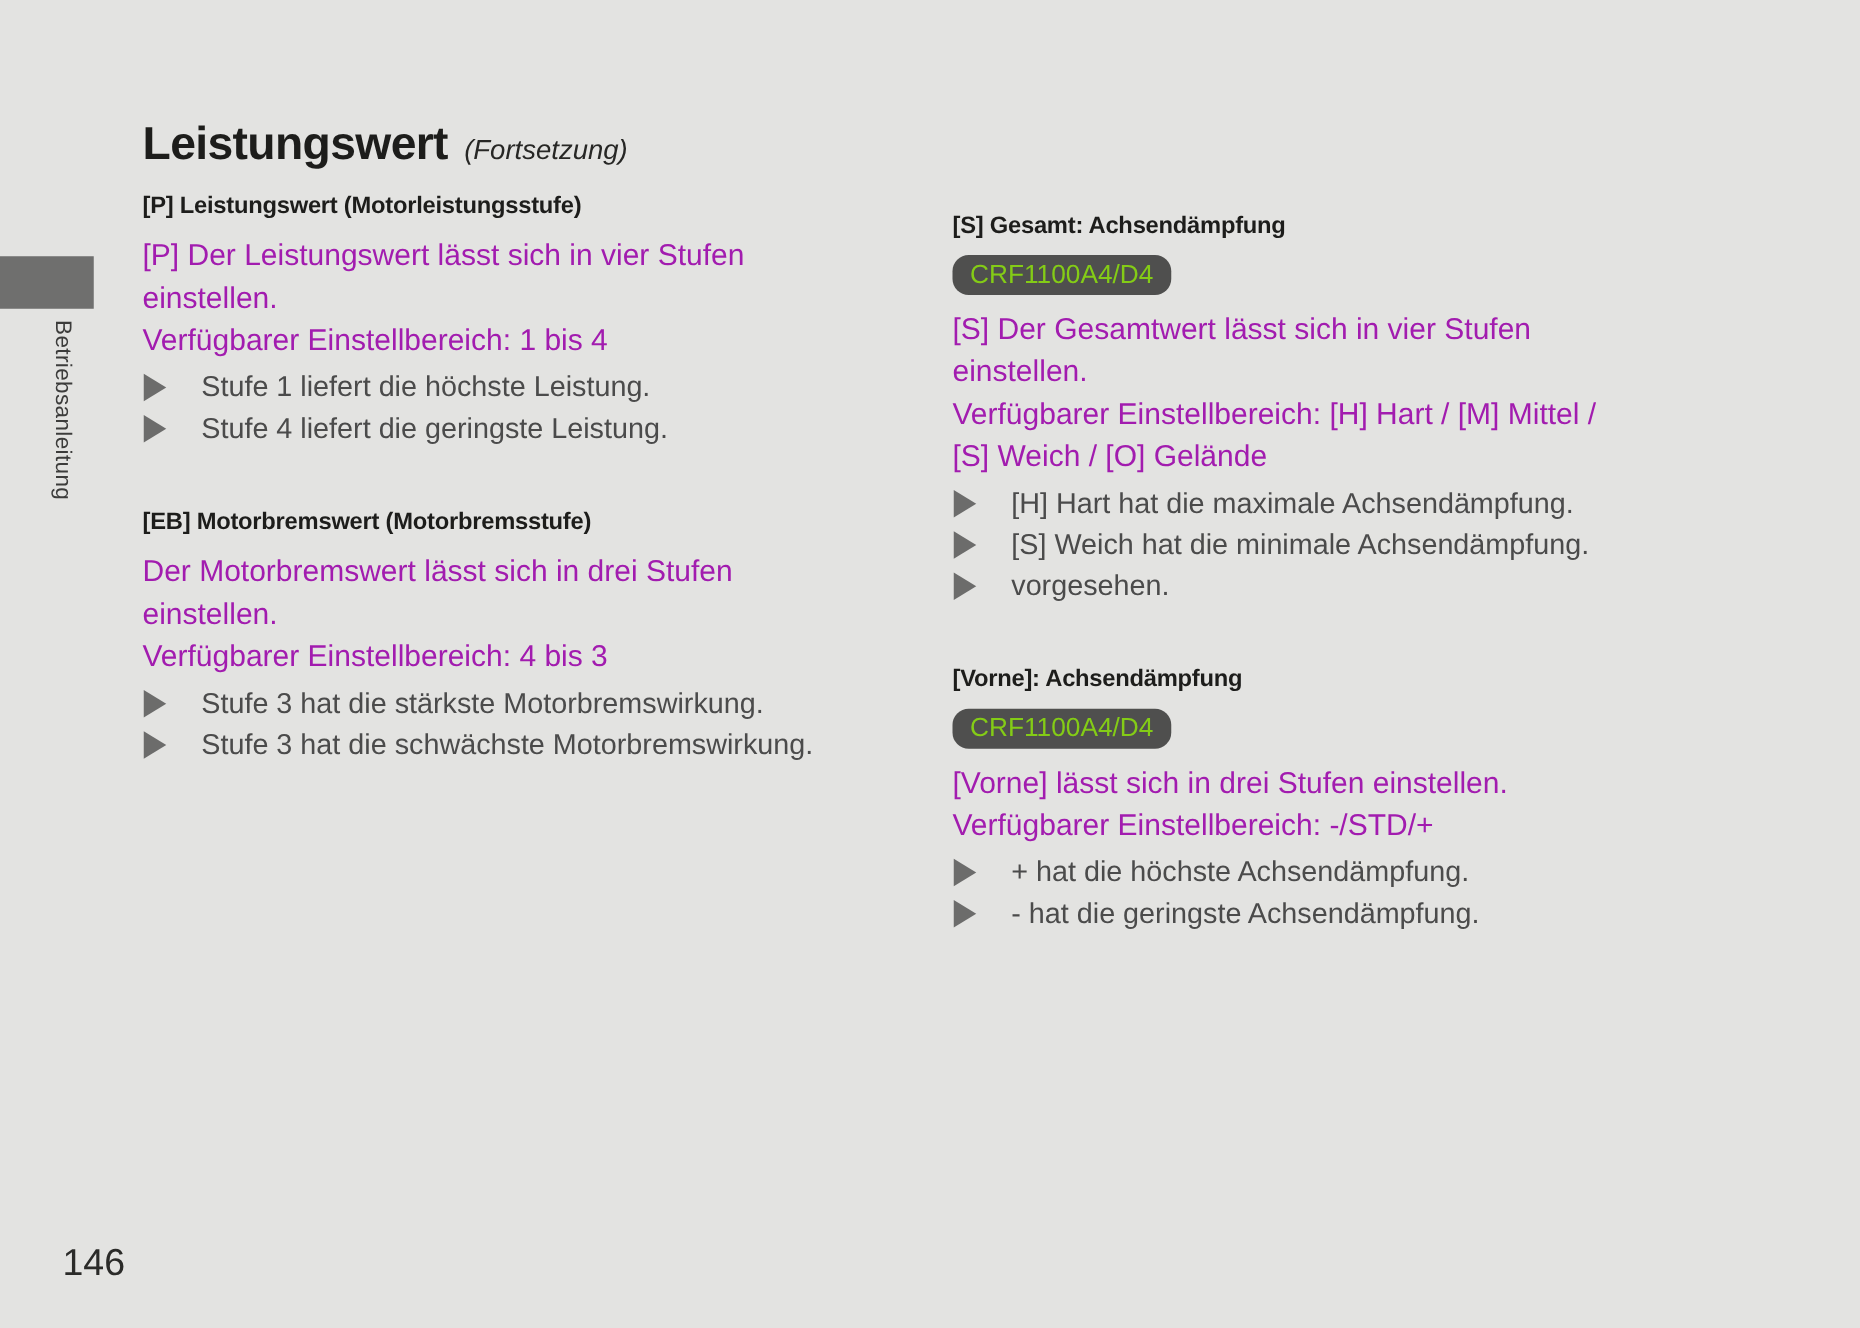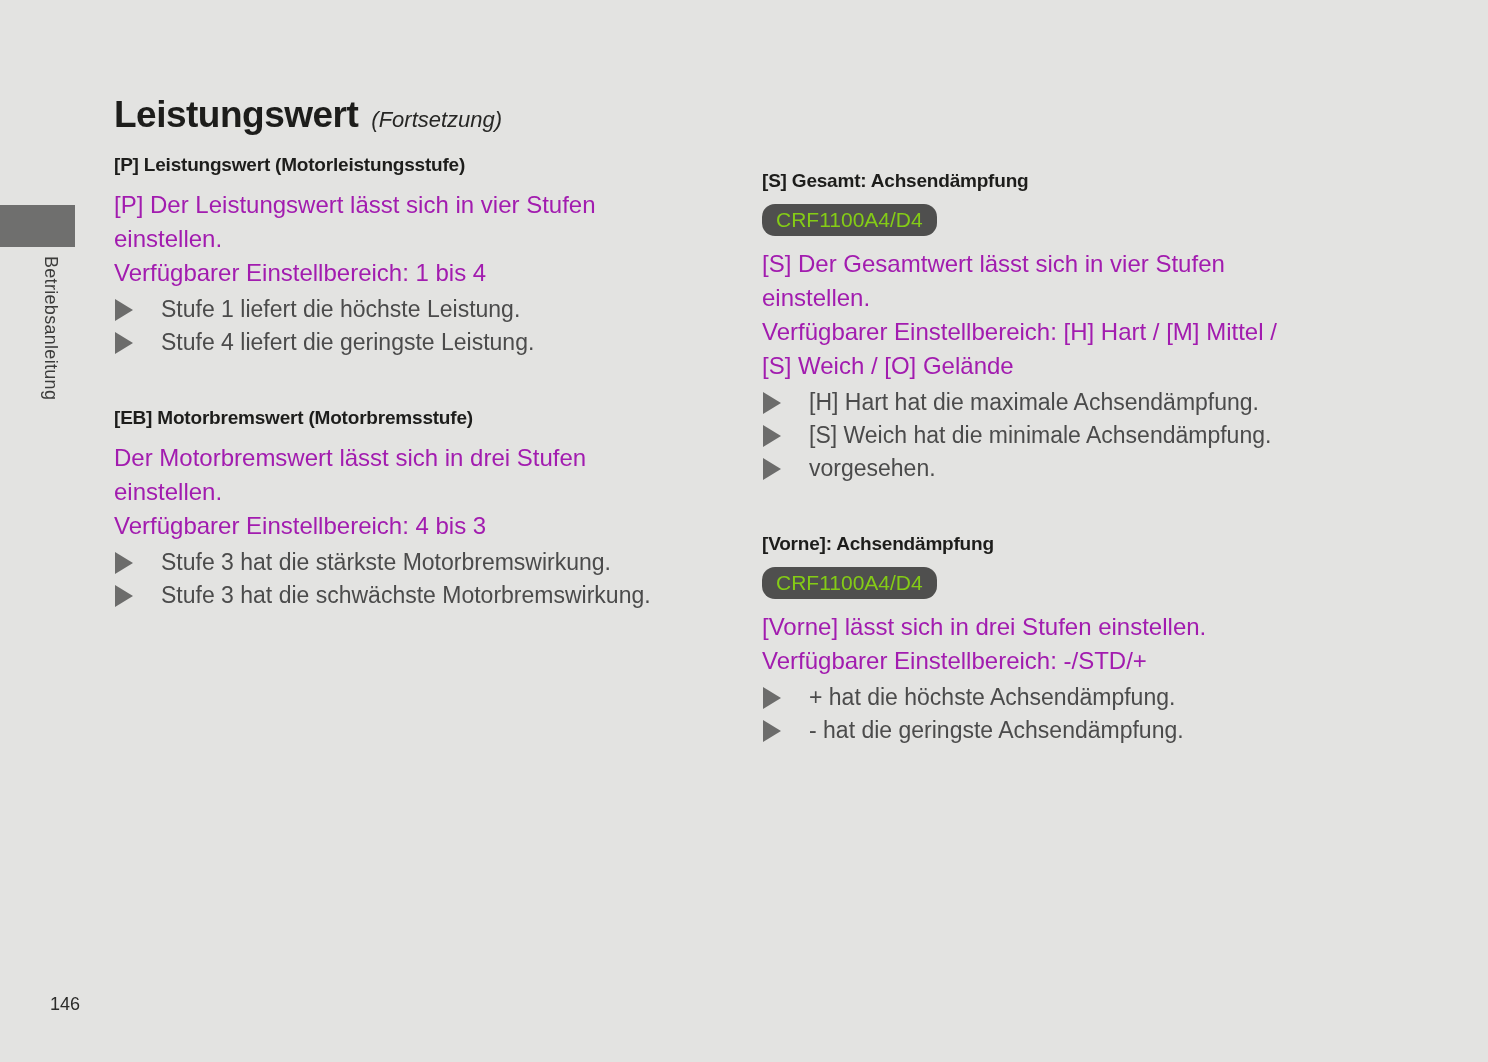--- a/index.html
+++ b/index.html
@@ -55,21 +55,21 @@
     border-top:11px solid transparent;
     border-bottom:11px solid transparent;
     margin:6px 28px 0 1px;
   }
   .bline{
     font-size:23px;line-height:33px;color:#4b4b4b;white-space:nowrap;
   }
   .bline:empty{display:none;}
   .page-number{
     position:absolute;left:50px;top:994px;
-    font-size:18px;color:#2b2b29;
+    font-size:30px;color:#2b2b29;
   }
 </style>
 </head>
 <body>
 
 <div class="side-tab"></div>
 <div class="side-label">Betriebsanleitung</div>
 
 <div class="title-row">
   <span class="title">Leistungswert</span>

